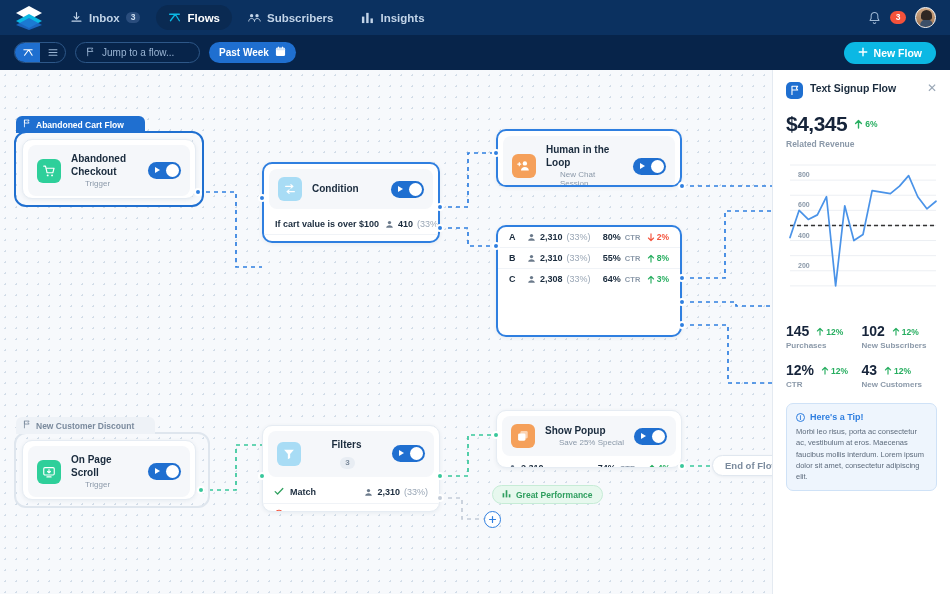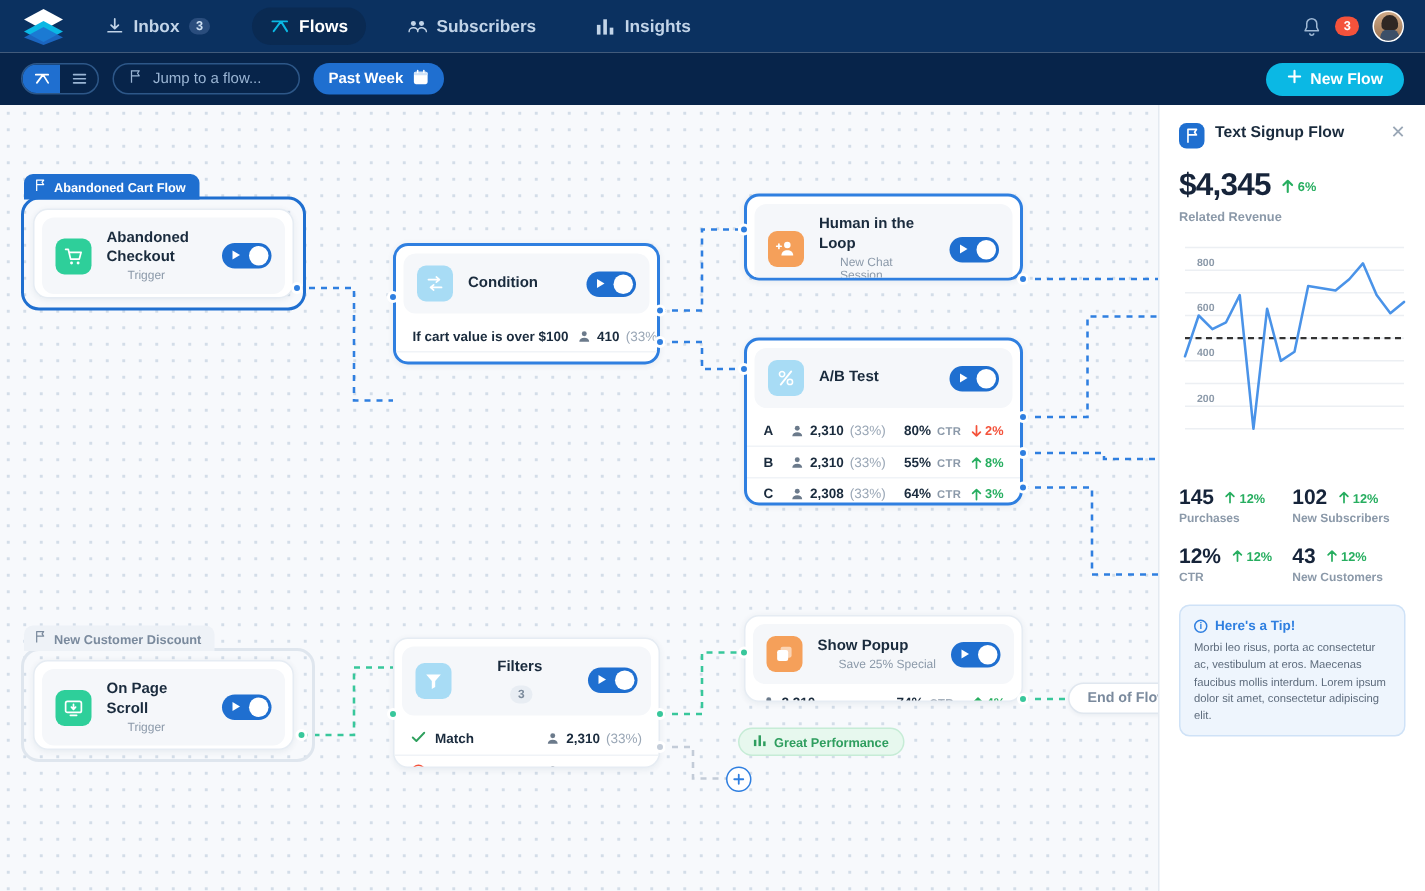--- a/index.html
+++ b/index.html
@@ -11,21 +11,21 @@
   }
   .app { position: relative; width: 950px; height: 594px; }
 
   
   .topnav {
     position: absolute; top: 0; left: 0; width: 950px; height: 35px;
     background: #0b3160;
     display: flex; align-items: center; padding: 0 14px;
   }
   .logo { width: 30px; height: 26px; position: relative; margin-right: 14px; }
-  .navitems { display: flex; align-items: center; gap: 16px; }
+  .navitems { display: flex; align-items: center; gap: 4px; }
   .navitem {
     display: flex; align-items: center; gap: 6px;
     padding: 6px 12px; border-radius: 14px;
     color: #c2d4e8; font-size: 11.5px; font-weight: bold;
     cursor: pointer; white-space: nowrap;
   }
   .navitem.active { background: #0a2a52; color: #fff; }
   .navitem .ico { display: inline-flex; width: 13px; height: 13px; align-items: center; justify-content: center; }
   .navbadge {
     background: #2a4d7d; color: #cfe0f2; font-size: 8.5px; font-weight: bold;
@@ -89,21 +89,21 @@
     background-size: 11px 11px;
     overflow: hidden;
   }
   svg.wires { position: absolute; inset: 0; width: 950px; height: 524px; pointer-events: none; }
 
   
   .flowgroup { position: absolute; border-radius: 12px; }
   .flowgroup .tab {
     position: absolute; top: -17px; left: 0; height: 17px;
     display: flex; align-items: center; gap: 5px;
-    padding: 0 9px 0 7px; border-radius: 6px 6px 0 0;
+    padding: 0 21px 0 7px; border-radius: 6px 6px 0 0;
     font-size: 8.5px; font-weight: bold; color: #fff; white-space: nowrap;
   }
   .flowgroup.blue { border: 2px solid #1f6fd0; }
   .flowgroup.blue .tab { background: #1f6fd0; }
   .flowgroup.grey { border: 2px solid #dfe6ee; }
   .flowgroup.grey .tab { background: #eef2f7; color: #7a8a9d; }
 
   
   .node {
     position: absolute; background: #fff; border-radius: 10px;
@@ -443,36 +443,20 @@
             <span class="play"></span>
             <span class="knob"></span>
           </div>
       </div>
 
     </div>
     <span class="dot blue" style="left:492px; top:79px;"></span>
     <span class="dot blue" style="left:678px; top:112px;"></span>
 
     <div class="node sel" style="left:496px; top:155px; width:186px; height:112px;">
-      <div class="node-head">
-        <div class="node-ico" style="background:#a8dcf5;">
-          <svg width="14" height="14" viewBox="0 0 16 16">
-              <path d="M12 3 4 13" stroke="#fff" stroke-width="1.4" stroke-linecap="round"></path>
-              <circle cx="5" cy="5" r="2" stroke="#fff" stroke-width="1.2" fill="none"></circle>
-              <circle cx="11" cy="11" r="2" stroke="#fff" stroke-width="1.2" fill="none"></circle>
-            </svg>
-        </div>
-        <div class="node-titles">
-          <div class="node-title">A/B Test</div>
-        </div>
-        <div class="toggle">
-            <span class="play"></span>
-            <span class="knob"></span>
-          </div>
-      </div>
       <div class="node-row" style="border-top:none;">
         <span class="ab-key">A</span>
         <span class="metric">
           <span class="person">
               <svg width="9" height="9" viewBox="0 0 12 12">
                 <circle cx="6" cy="3.4" r="2.2" fill="#6b7a8b"></circle>
                 <path d="M1.6 10.4c0-2.3 2-3.5 4.4-3.5s4.4 1.2 4.4 3.5z" fill="#6b7a8b"></path>
               </svg>
             </span>
           <b>2,310</b>

